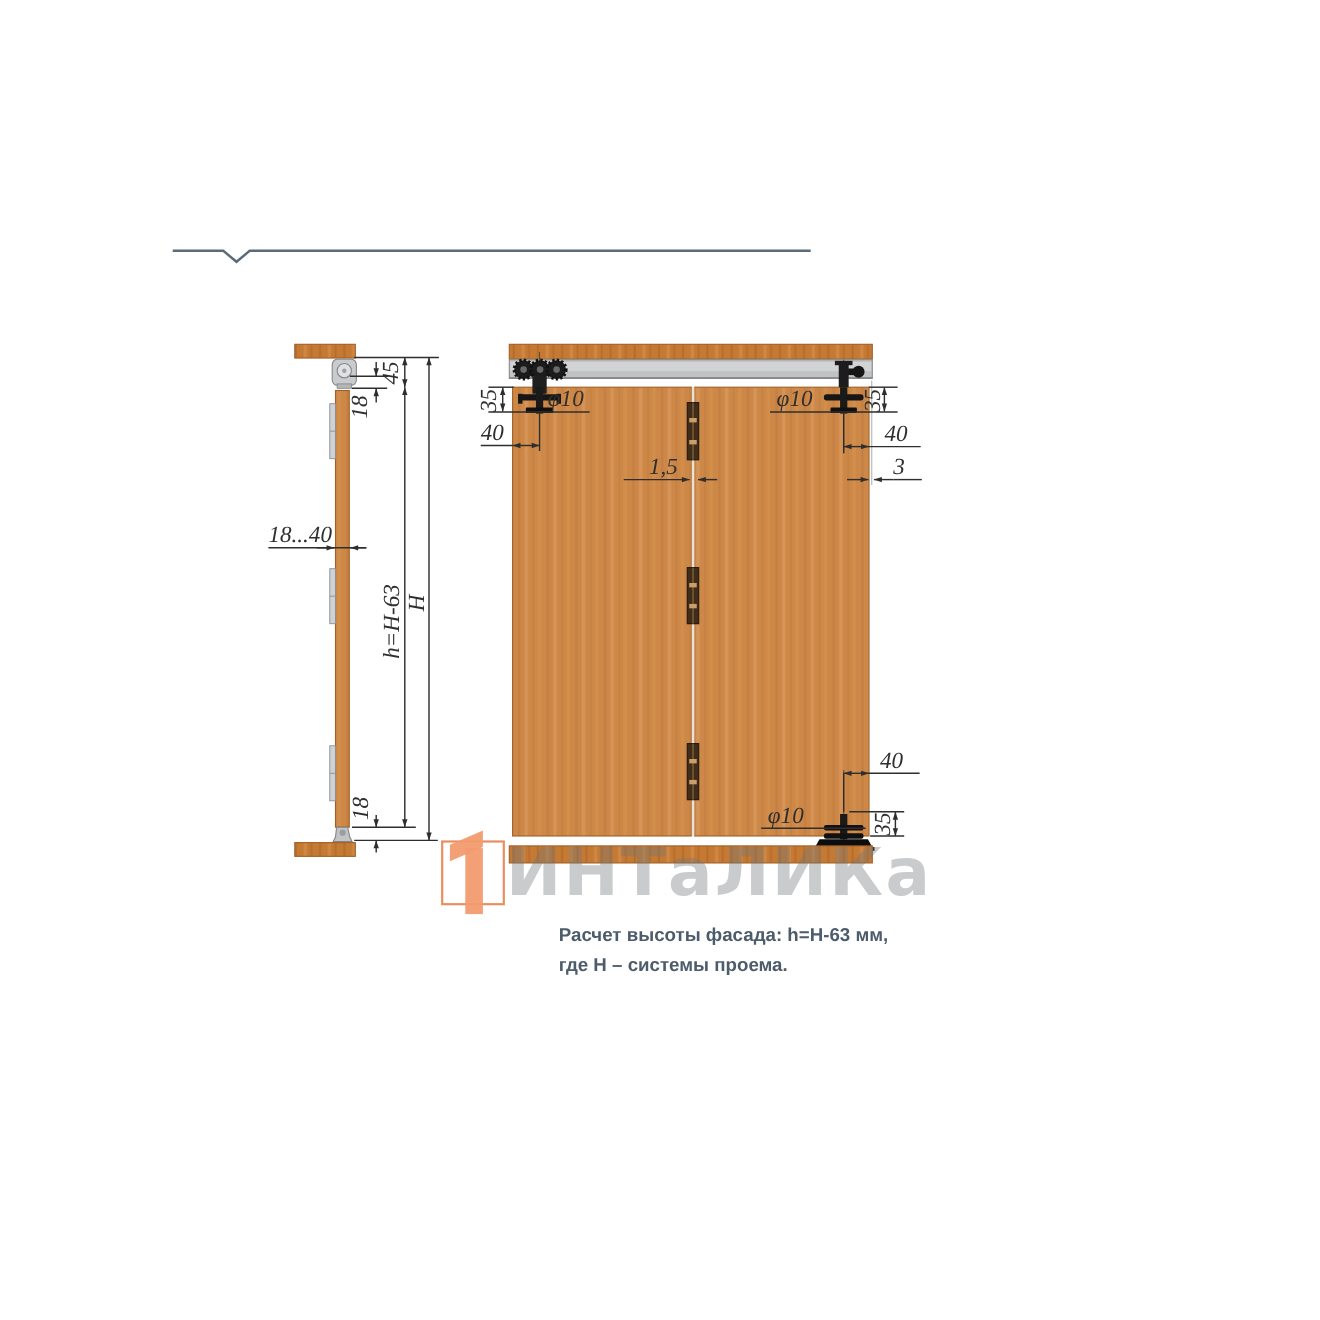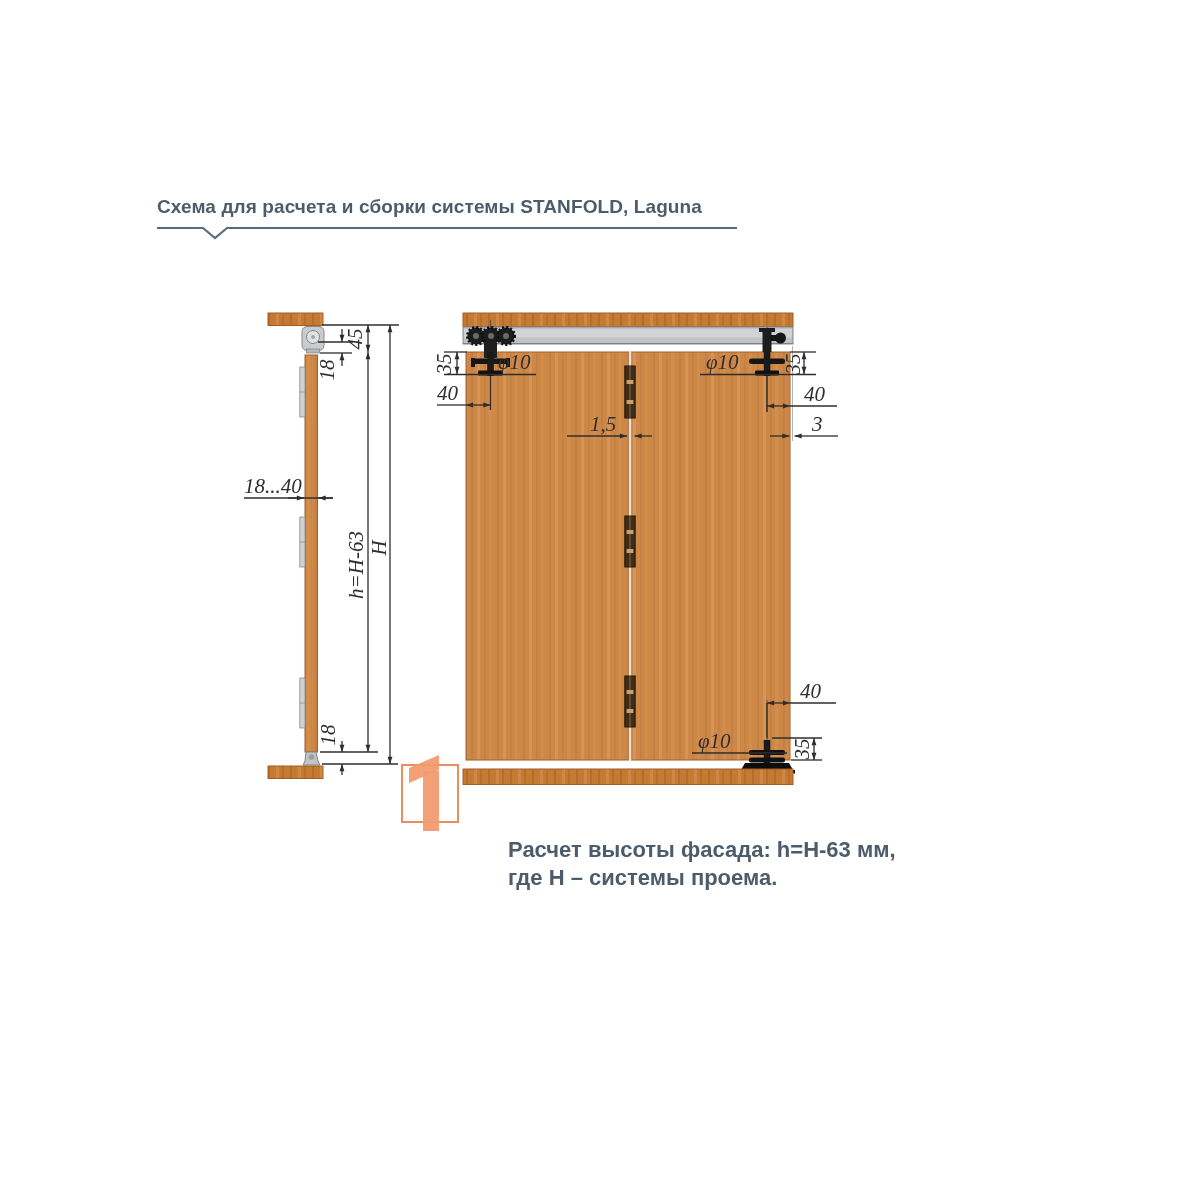--- a/index.html
+++ b/index.html
@@ -21,30 +21,29 @@
   .watermark { position:absolute; left:398px; top:752px; width:460px; height:95px; }
   .wm-logo { position:absolute; left:0; top:0; }
   .wm-text {
     position:absolute; left:62px; top:12px; white-space:nowrap;
     font-family:"DejaVu Sans", sans-serif; font-weight:bold;
     font-size:60px; letter-spacing:2px; line-height:60px;
     color:rgba(112,117,122,0.38);
   }
   .caption {
     position:absolute; left:508px; top:836px;
-    font-size:22px; font-weight:bold; line-height:28px;
+    font-size:17px; font-weight:bold; line-height:28px;
     color:var(--text_blue,#4d5c6b);
   }
 </style>
 </head>
 <body>
 
 <div class="page">
 
-  <h1 class="title">Схема для расчета и сборки системы STANFOLD, Laguna</h1>
 
   <svg class="diagram" viewBox="0 0 1200 1200" xmlns="http://www.w3.org/2000/svg">
     <defs>
       <marker id="arr" viewBox="0 0 10 10" refX="10" refY="5" markerWidth="11" markerHeight="5.5" orient="auto-start-reverse">
         <path d="M10,5 L0,1.6 L0,8.4 Z" fill="#2e2e2e"></path>
       </marker>
       <pattern id="wood" patternUnits="userSpaceOnUse" width="26" height="300">
         <rect width="26" height="300" fill="var(--wood_main,#cd8848)"></rect>
         <rect x="3" width="2" height="300" fill="#b9743a" opacity="0.45"></rect>
         <rect x="9" width="3" height="300" fill="#dd9c60" opacity="0.6"></rect>
@@ -234,20 +233,21 @@
       <text class="dimtxt" x="804" y="749" transform="rotate(-90 804 749)" text-anchor="middle" dominant-baseline="middle">35</text>
     </g>
   </svg>
 
   <div class="watermark">
     <svg class="wm-logo" width="72" height="88" viewBox="0 0 72 88" xmlns="http://www.w3.org/2000/svg">
       <rect x="4" y="13" width="56" height="57" fill="none" stroke="#e8824e" stroke-width="2" opacity="0.9"></rect>
       <polygon points="11,31 11,16 41,3 41,18" fill="var(--logo_orange,#f29b70)" opacity="0.95"></polygon>
       <rect x="25" y="19" width="16" height="60" fill="var(--logo_orange,#f29b70)" opacity="0.95"></rect>
     </svg>
+    <span class="wm-text">ИНТаЛИКа</span>
   </div>
 
   <div class="caption">
     <div>Расчет высоты фасада: h=H-63 мм,</div>
     <div>где H – системы проема.</div>
   </div>
 
 </div>
 
 </body></html>

